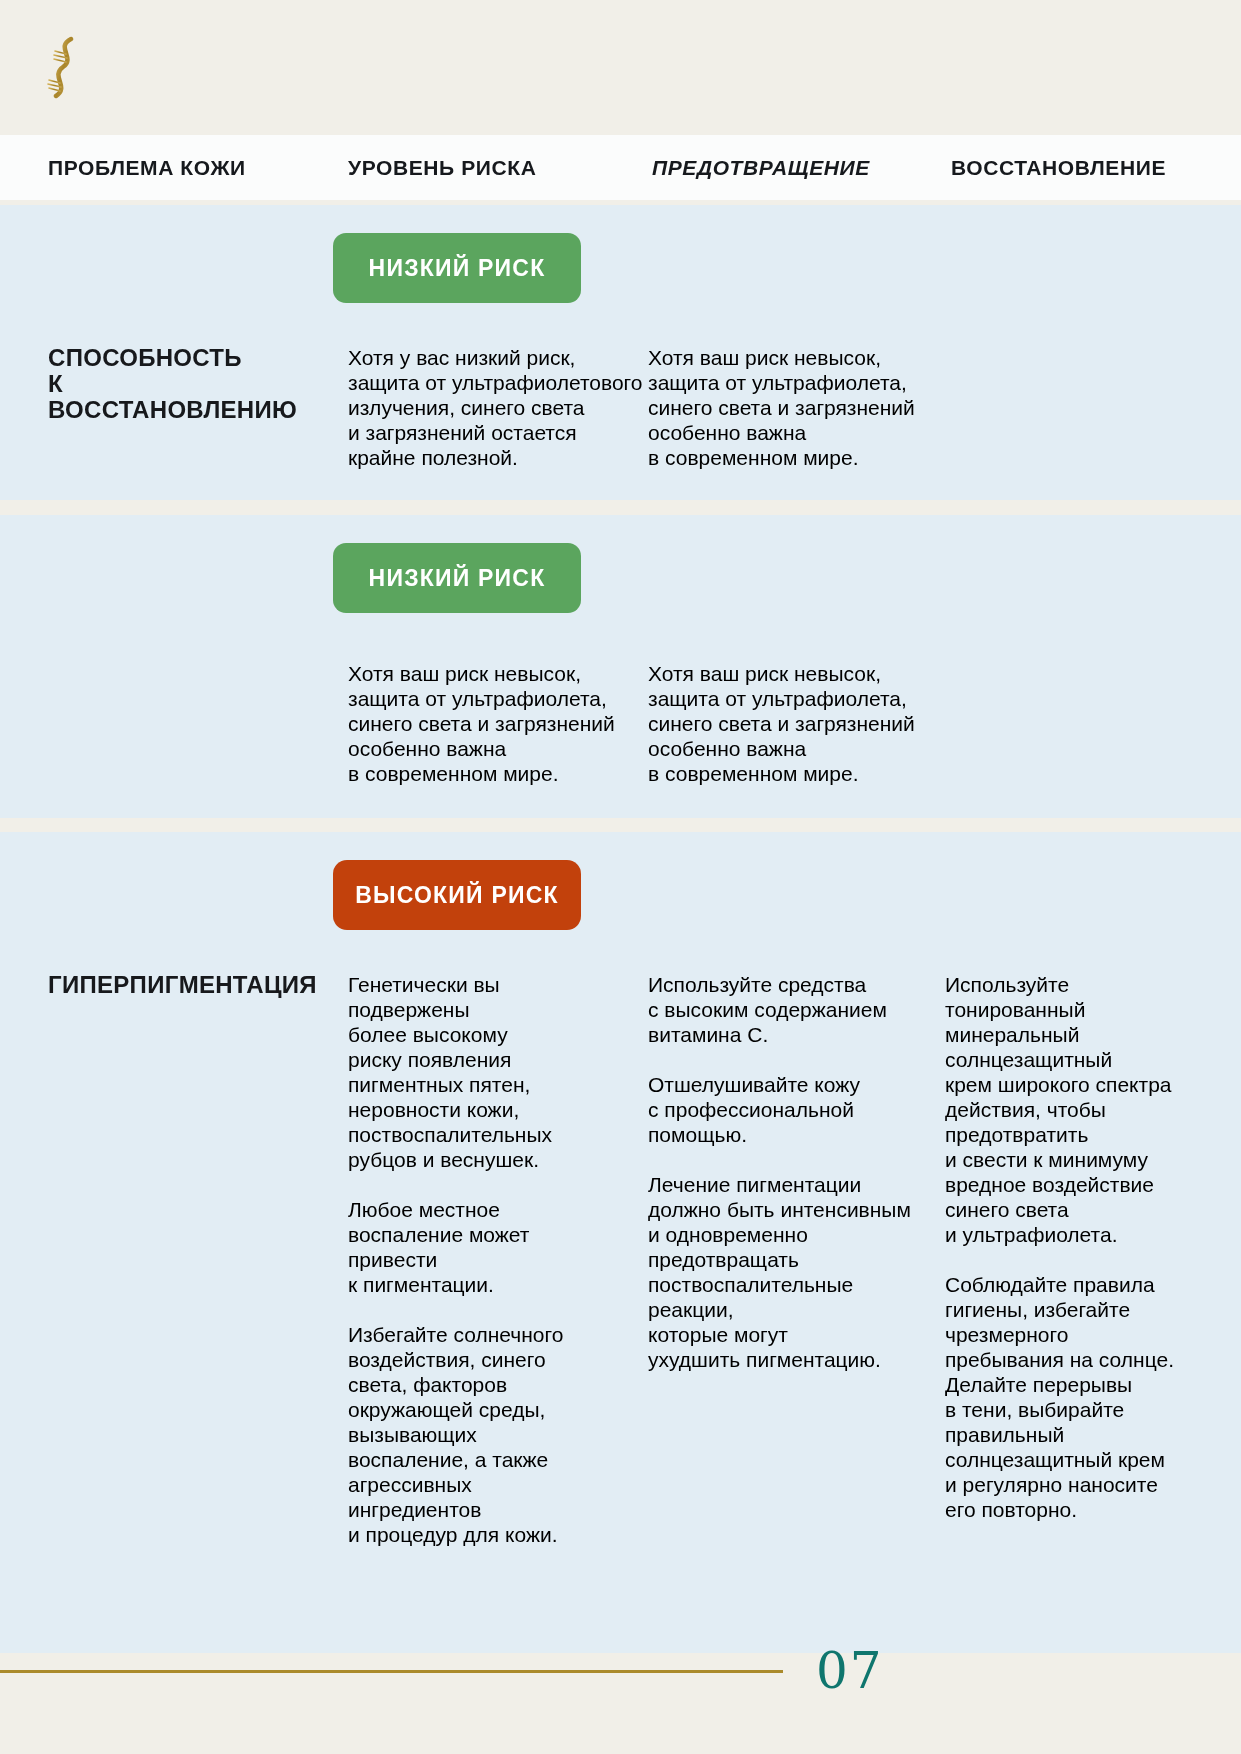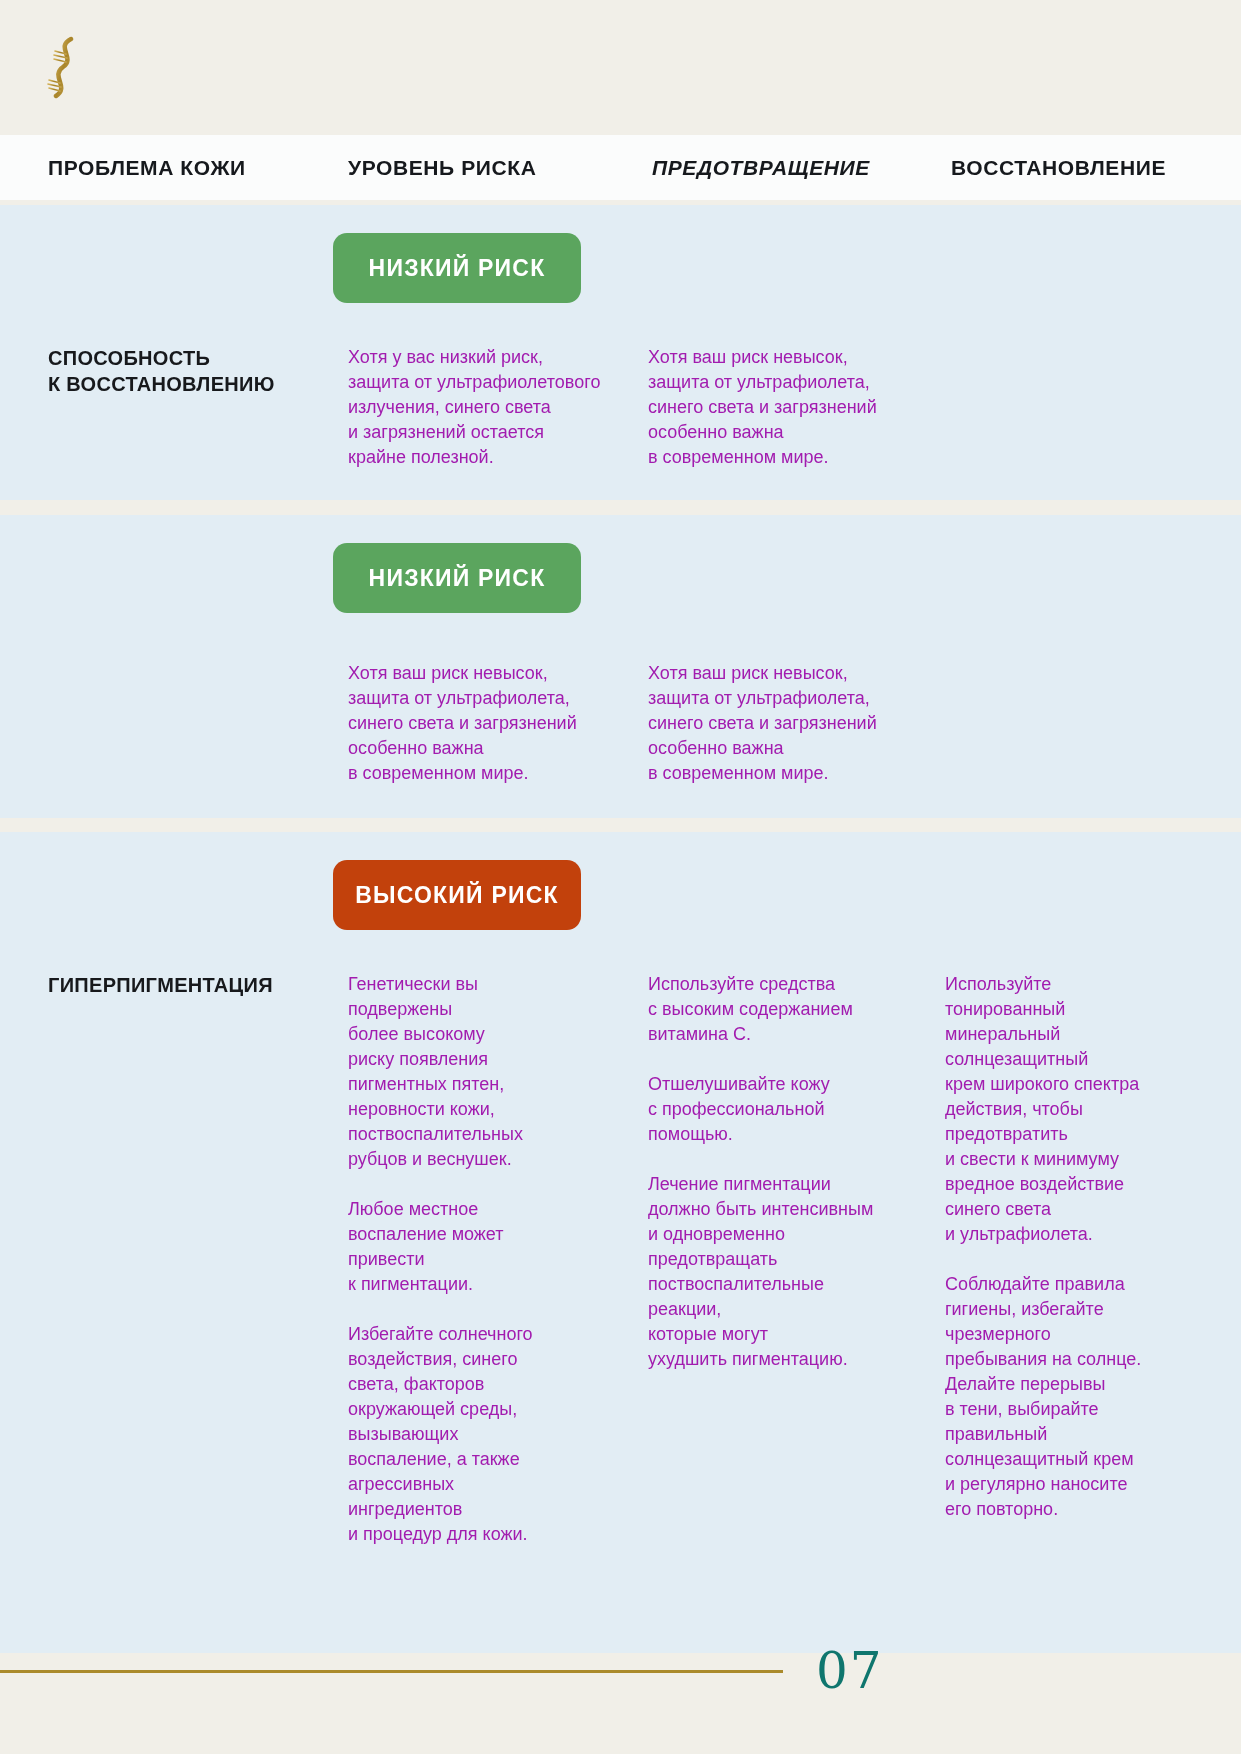--- a/index.html
+++ b/index.html
@@ -28,30 +28,30 @@
   }
   .card1{top:205px;height:295px;}
   .card2{top:515px;height:303px;}
   .card3{top:832px;height:821px;}
   .badge{
     position:absolute;left:333px;top:28px;width:248px;height:70px;
     border-radius:14px;display:flex;align-items:center;justify-content:center;
     color:#ffffff;font-weight:bold;font-size:23px;letter-spacing:1.2px;
     white-space:nowrap;
   }
-  .badge-low{background:#5ba55e;}
+  .badge-low{background:#5ba55e;border-radius:13px;}
   .badge-high{background:#f2706b;}
   .cell{
     position:absolute;top:140px;
-    font-size:18px;line-height:25px;color:#a21caf;
+    font-size:21px;line-height:25px;color:#000000;
     white-space:pre-line;
   }
   .cell-problem{
     left:48px;width:265px;
-    font-weight:bold;font-size:20px;line-height:26px;color:#17191c;
+    font-weight:bold;font-size:24px;line-height:26px;color:#17191c;
     letter-spacing:.3px;
   }
   .cell-risk{left:348px;width:295px;}
   .cell-prevention{left:648px;width:292px;}
   .cell-recovery{left:945px;width:275px;}
   .card2 .cell{top:146px;}
   
   .footer-line{
     position:absolute;left:0;top:1670px;width:783px;height:3px;
     background:#aa8a2b;

